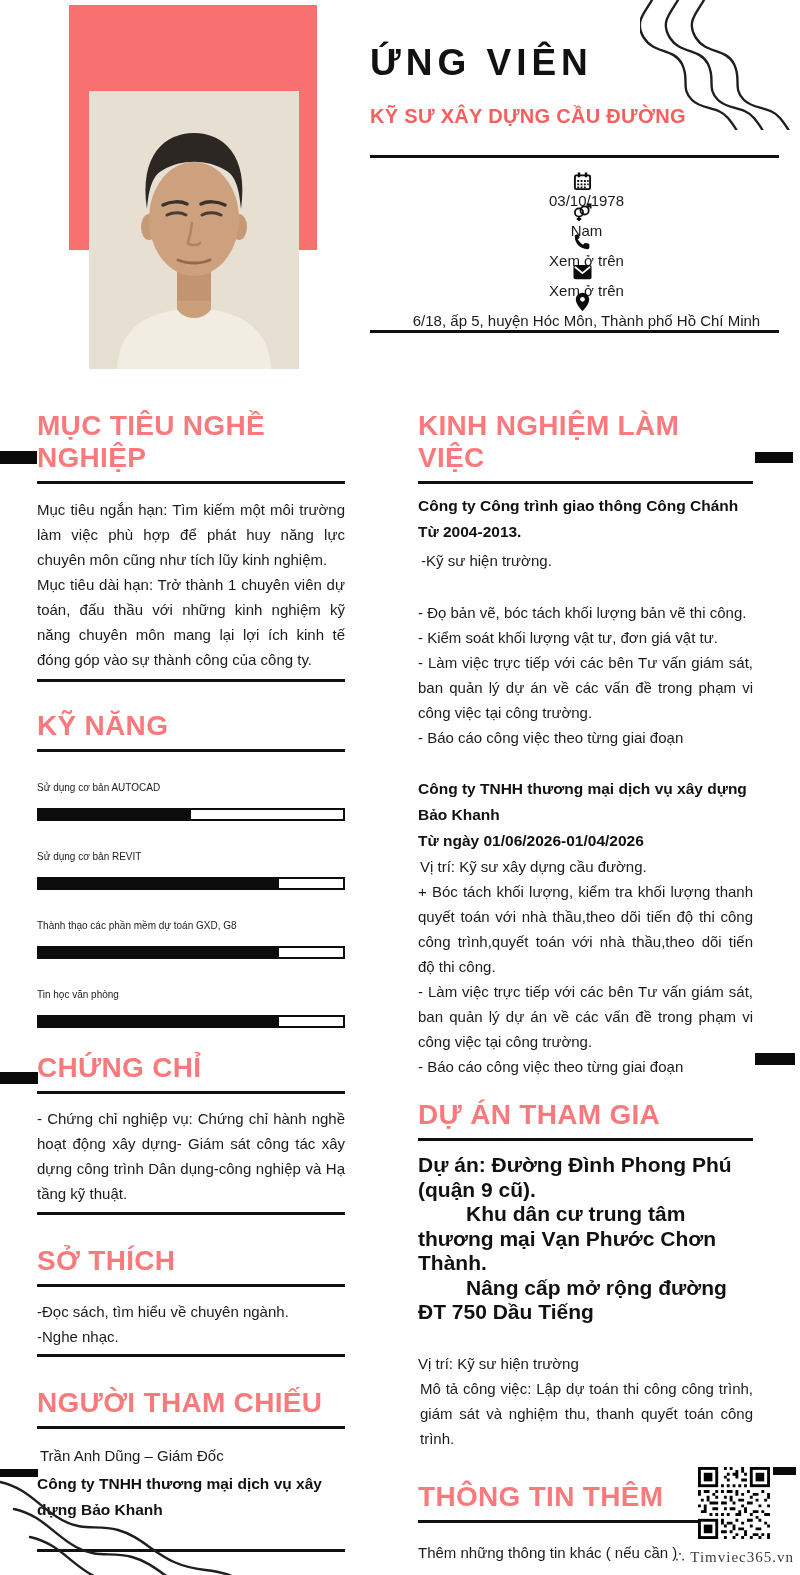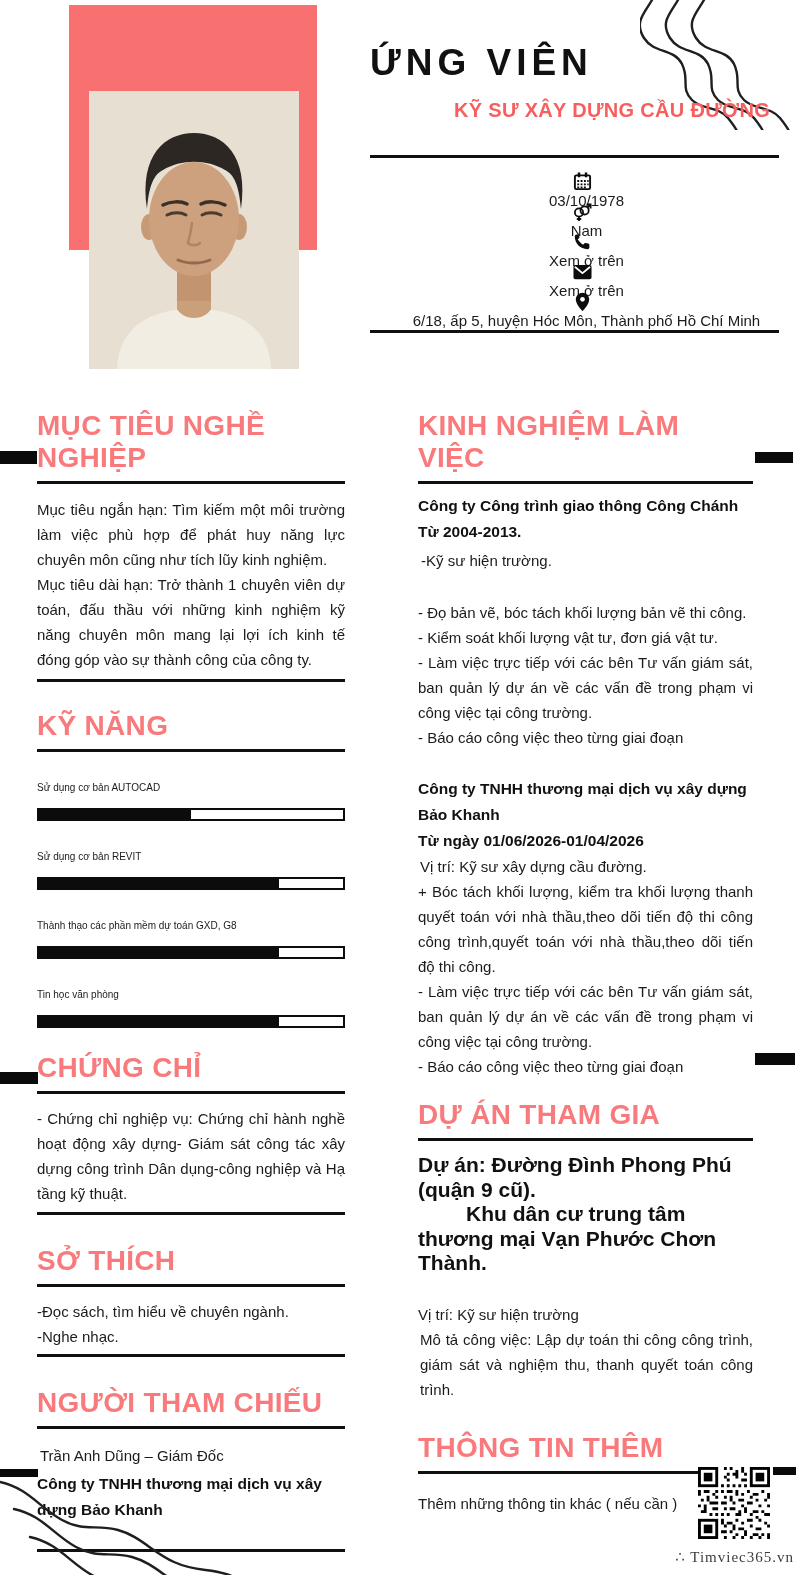--- a/index.html
+++ b/index.html
@@ -3,21 +3,21 @@
 <meta charset="utf-8">
 <style>
   html,body{margin:0;padding:0;background:#888;}
   .page{position:relative;width:800px;height:1575px;background:#ffffff;overflow:hidden;
         font-family:"Liberation Sans","DejaVu Sans",sans-serif;color:#1b1b1b;margin:0 auto;}
   
   .accent-block{position:absolute;left:69px;top:5px;width:248px;height:245px;background:#f87070;}
   .photo{position:absolute;left:89px;top:91px;width:210px;height:278px;}
   .title-wrap{position:absolute;left:370px;top:42px;width:400px;}
   .cv-title{margin:0;font-size:37px;font-weight:bold;letter-spacing:5px;color:#111;}
-  .cv-subtitle{margin:15px 0 0 0;font-size:20px;font-weight:bold;letter-spacing:.3px;color:#f75f5f;text-align:right;}
+  .cv-subtitle{margin:21px 0 0 0;font-size:20px;font-weight:bold;letter-spacing:.3px;color:#f75f5f;}
   .rule{background:#101010;height:3px;}
   .hr-top{position:absolute;left:370px;top:155px;width:409px;}
   .hr-bottom{position:absolute;left:370px;top:330px;width:409px;}
   .contact{position:absolute;left:372px;top:171px;width:420px;}
   .contact-row{display:flex;align-items:center;height:30px;flex-direction:column;}
   .contact-ico{width:21px;flex:0 0 21px;display:flex;align-items:center;justify-content:center;}
   .contact-ico svg{display:block;}
   .contact-val{margin-left:9px;font-size:15px;white-space:nowrap;}
   
   .col-left{position:absolute;left:37px;top:405px;width:308px;}
@@ -224,20 +224,21 @@
         <p class="just">- Làm việc trực tiếp với các bên Tư vấn giám sát, ban quản lý dự án về các vấn đề trong phạm vi công việc tại công trường.</p>
         <p class="just">- Báo cáo công việc theo từng giai đoạn</p>
       </div>
     </section>
 
     <section>
       <h2 class="sec-h" style="margin-top:20px">DỰ ÁN THAM GIA</h2>
       <div class="rule h-rule"></div>
       <p class="proj-line" style="margin-top:12px">Dự án: Đường Đình Phong Phú (quận 9 cũ).</p>
       <p class="proj-line indent">Khu dân cư trung tâm thương mại Vạn Phước Chơn Thành.</p>
+      <p class="proj-line indent">Nâng cấp mở rộng đường ĐT 750 Dầu Tiếng</p>
       <p style="margin-top:26px">Vị trí: Kỹ sư hiện trường</p>
       <p class="just" style="padding-left:2px">Mô tả công việc: Lập dự toán thi công công trình, giám sát và nghiệm thu, thanh quyết toán công trình.</p>
     </section>
 
     <section>
       <h2 class="sec-h" style="margin-top:30px">THÔNG TIN THÊM</h2>
       <div class="rule h-rule"></div>
       <p style="margin-top:17px">Thêm những thông tin khác ( nếu cần )</p>
     </section>
 

